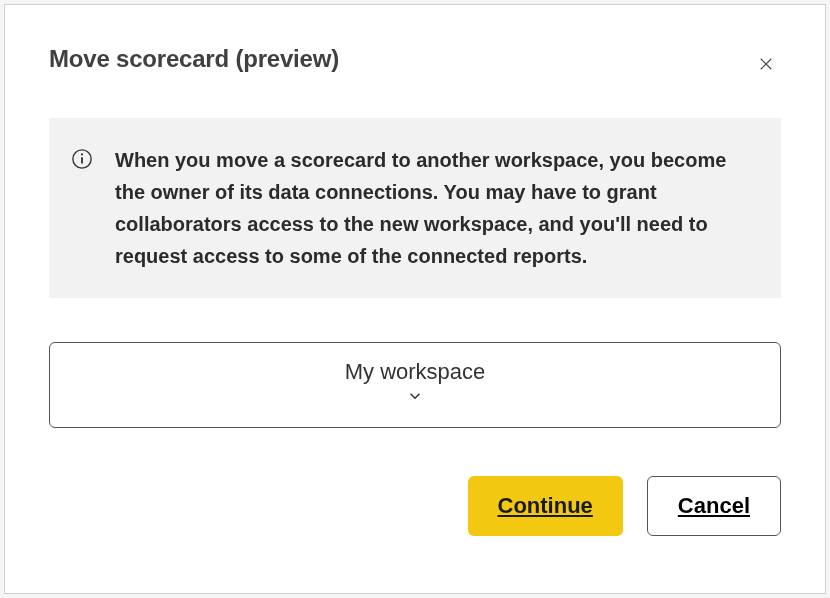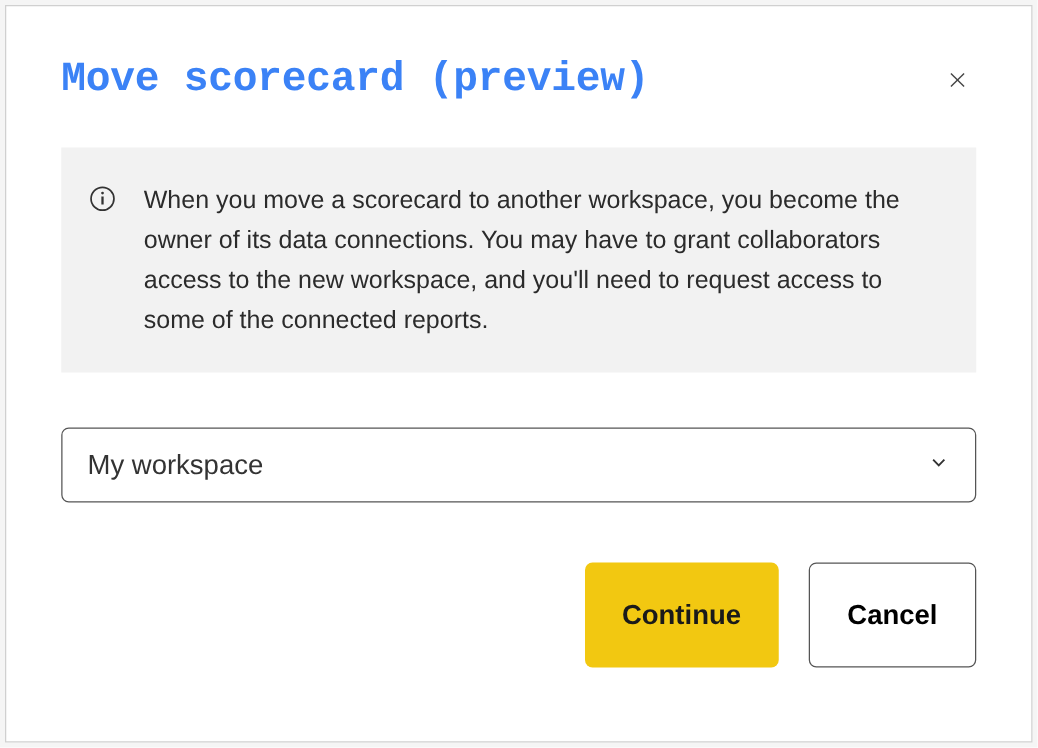--- a/index.html
+++ b/index.html
@@ -22,25 +22,24 @@
       padding: 40px 44px 44px 44px;
       position: relative;
     }
     .dialog-header {
       display: flex;
       justify-content: space-between;
       align-items: flex-start;
       margin-bottom: 36px;
     }
     .dialog-title {
-      font-size: 33px;
+      font-size: 24px;
       font-weight: 600;
-      color: #3b82f6;
+      color: #404040;
       letter-spacing: -0.2px;
-      font-family: Liberation Mono, monospace;
     }
     .close-button {
       background: none;
       border: none;
       cursor: pointer;
       padding: 6px;
       margin-top: 4px;
       display: flex;
       align-items: center;
       justify-content: center;
@@ -49,20 +48,21 @@
       width: 18px;
       height: 18px;
     }
     .info-banner {
       background: #f2f2f2;
       padding: 26px 30px 26px 22px;
       display: flex;
       align-items: flex-start;
       gap: 22px;
       margin-bottom: 44px;
+      font-weight: bold;
     }
     .info-icon-wrap {
       flex-shrink: 0;
       margin-top: 4px;
     }
     .info-icon-wrap svg {
       width: 22px;
       height: 22px;
     }
     .info-text {
@@ -82,38 +82,40 @@
       border: 1px solid #555;
       border-radius: 6px;
       padding: 16px 20px;
       font-size: 22px;
       color: #333;
       background: white;
       display: flex;
       justify-content: space-between;
       align-items: center;
       cursor: pointer;
+      flex-direction: column;
     }
     .select-box svg {
       width: 18px;
       height: 18px;
     }
     .button-row {
       display: flex;
       justify-content: flex-end;
       gap: 24px;
       margin-top: 48px;
     }
     .btn {
       font-size: 22px;
       font-weight: 600;
-      padding: 28px 30px;
+      padding: 16px 30px;
       border-radius: 6px;
       cursor: pointer;
       border: none;
+      text-decoration: underline;
     }
     .btn-primary {
       background: #f2c811;
       color: #1a1a1a;
     }
     .btn-secondary {
       background: white;
       color: #000000;
       border: 1px solid #555;
     }

